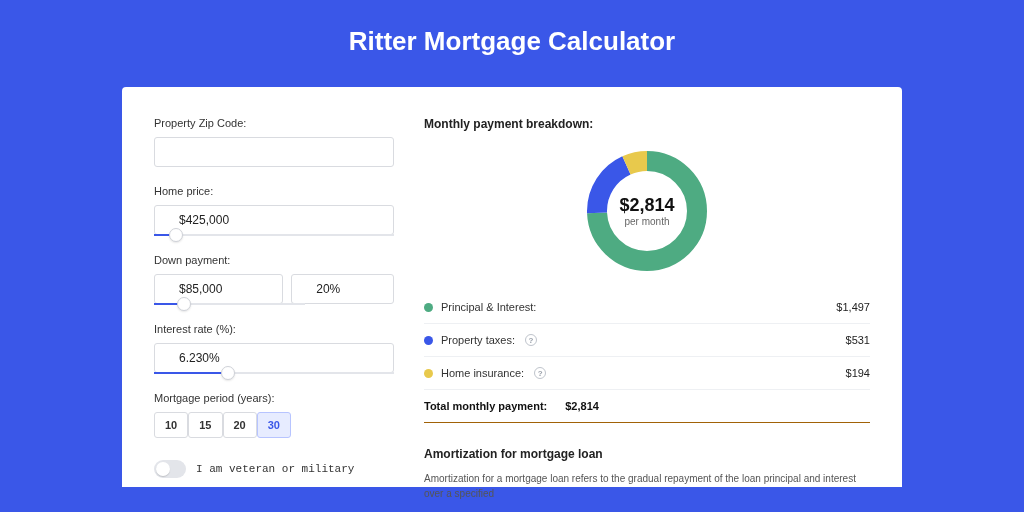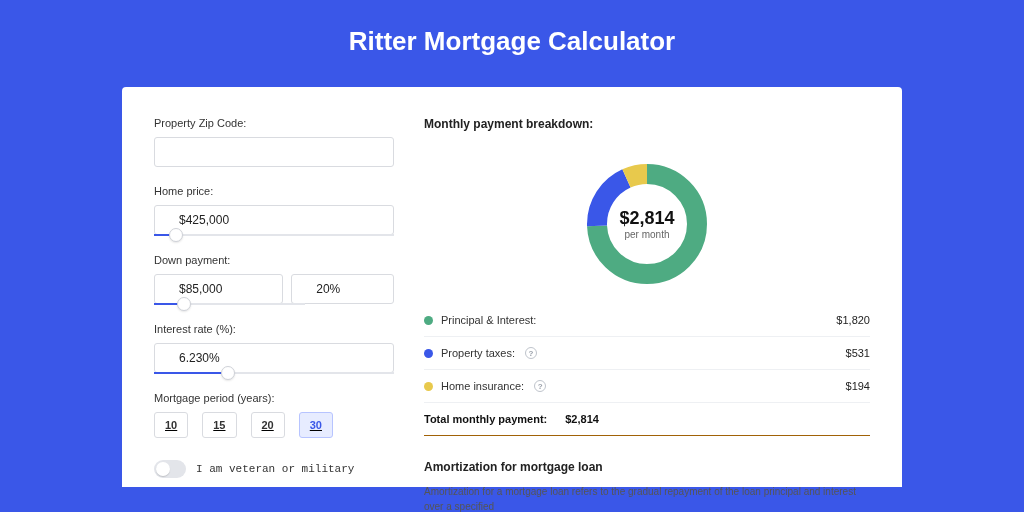--- a/index.html
+++ b/index.html
@@ -64,21 +64,21 @@
     background: #fff;
     border: 1px solid #cfd2d8;
     border-radius: 50%;
     top: -6px;
     transform: translateX(-50%);
     box-shadow: 0 1px 2px rgba(0,0,0,0.1);
   }
   .row-split { display: flex; gap: 8px; }
   .row-split .field-input:first-child { flex: 1.5; }
   .row-split .field-input:last-child { flex: 1; }
-  .period-btns { display: flex; gap: 14px; text-decoration: underline; }
+  .period-btns { display: flex; gap: 0; }
   .period-btn {
     border: 1px solid #d9dbe0;
     border-radius: 3px;
     padding: 6px 10px;
     font-size: 11px;
     font-weight: 600;
     color: #333;
     background: #fff;
     cursor: pointer;
   }
@@ -101,21 +101,21 @@
     position: absolute;
     top: 2px; left: 2px;
     box-shadow: 0 1px 1px rgba(0,0,0,0.15);
   }
   .toggle-label { font-size: 11px; color: #333; }
 
   .section-head {
     font-size: 12px;
     font-weight: 700;
     color: #222;
-    margin-bottom: 17px;
+    margin-bottom: 4px;
   }
   .donut-wrap {
     display: flex;
     justify-content: center;
     padding: 12px 0 16px;
   }
   .donut { position: relative; width: 128px; height: 128px; }
   .donut svg { transform: rotate(-90deg); }
   .donut-center {
     position: absolute; inset: 0;
@@ -231,21 +231,21 @@
         </div>
       </div>
     </div>
 
     <div id="legend">
         <div class="legend-row">
           <div class="legend-left">
             <span class="legend-dot" style="background: rgb(78, 171, 130);"></span>
             <span>Principal &amp; Interest:</span>
           </div>
-          <span class="legend-amt">$1,820</span>
+          <span class="legend-amt">$1,497</span>
         </div>
         <div class="legend-row">
           <div class="legend-left">
             <span class="legend-dot" style="background: rgb(58, 87, 232);"></span>
             <span>Property taxes:</span>
             <span class="info-ic">?</span>
           </div>
           <span class="legend-amt">$531</span>
         </div>
         <div class="legend-row">

